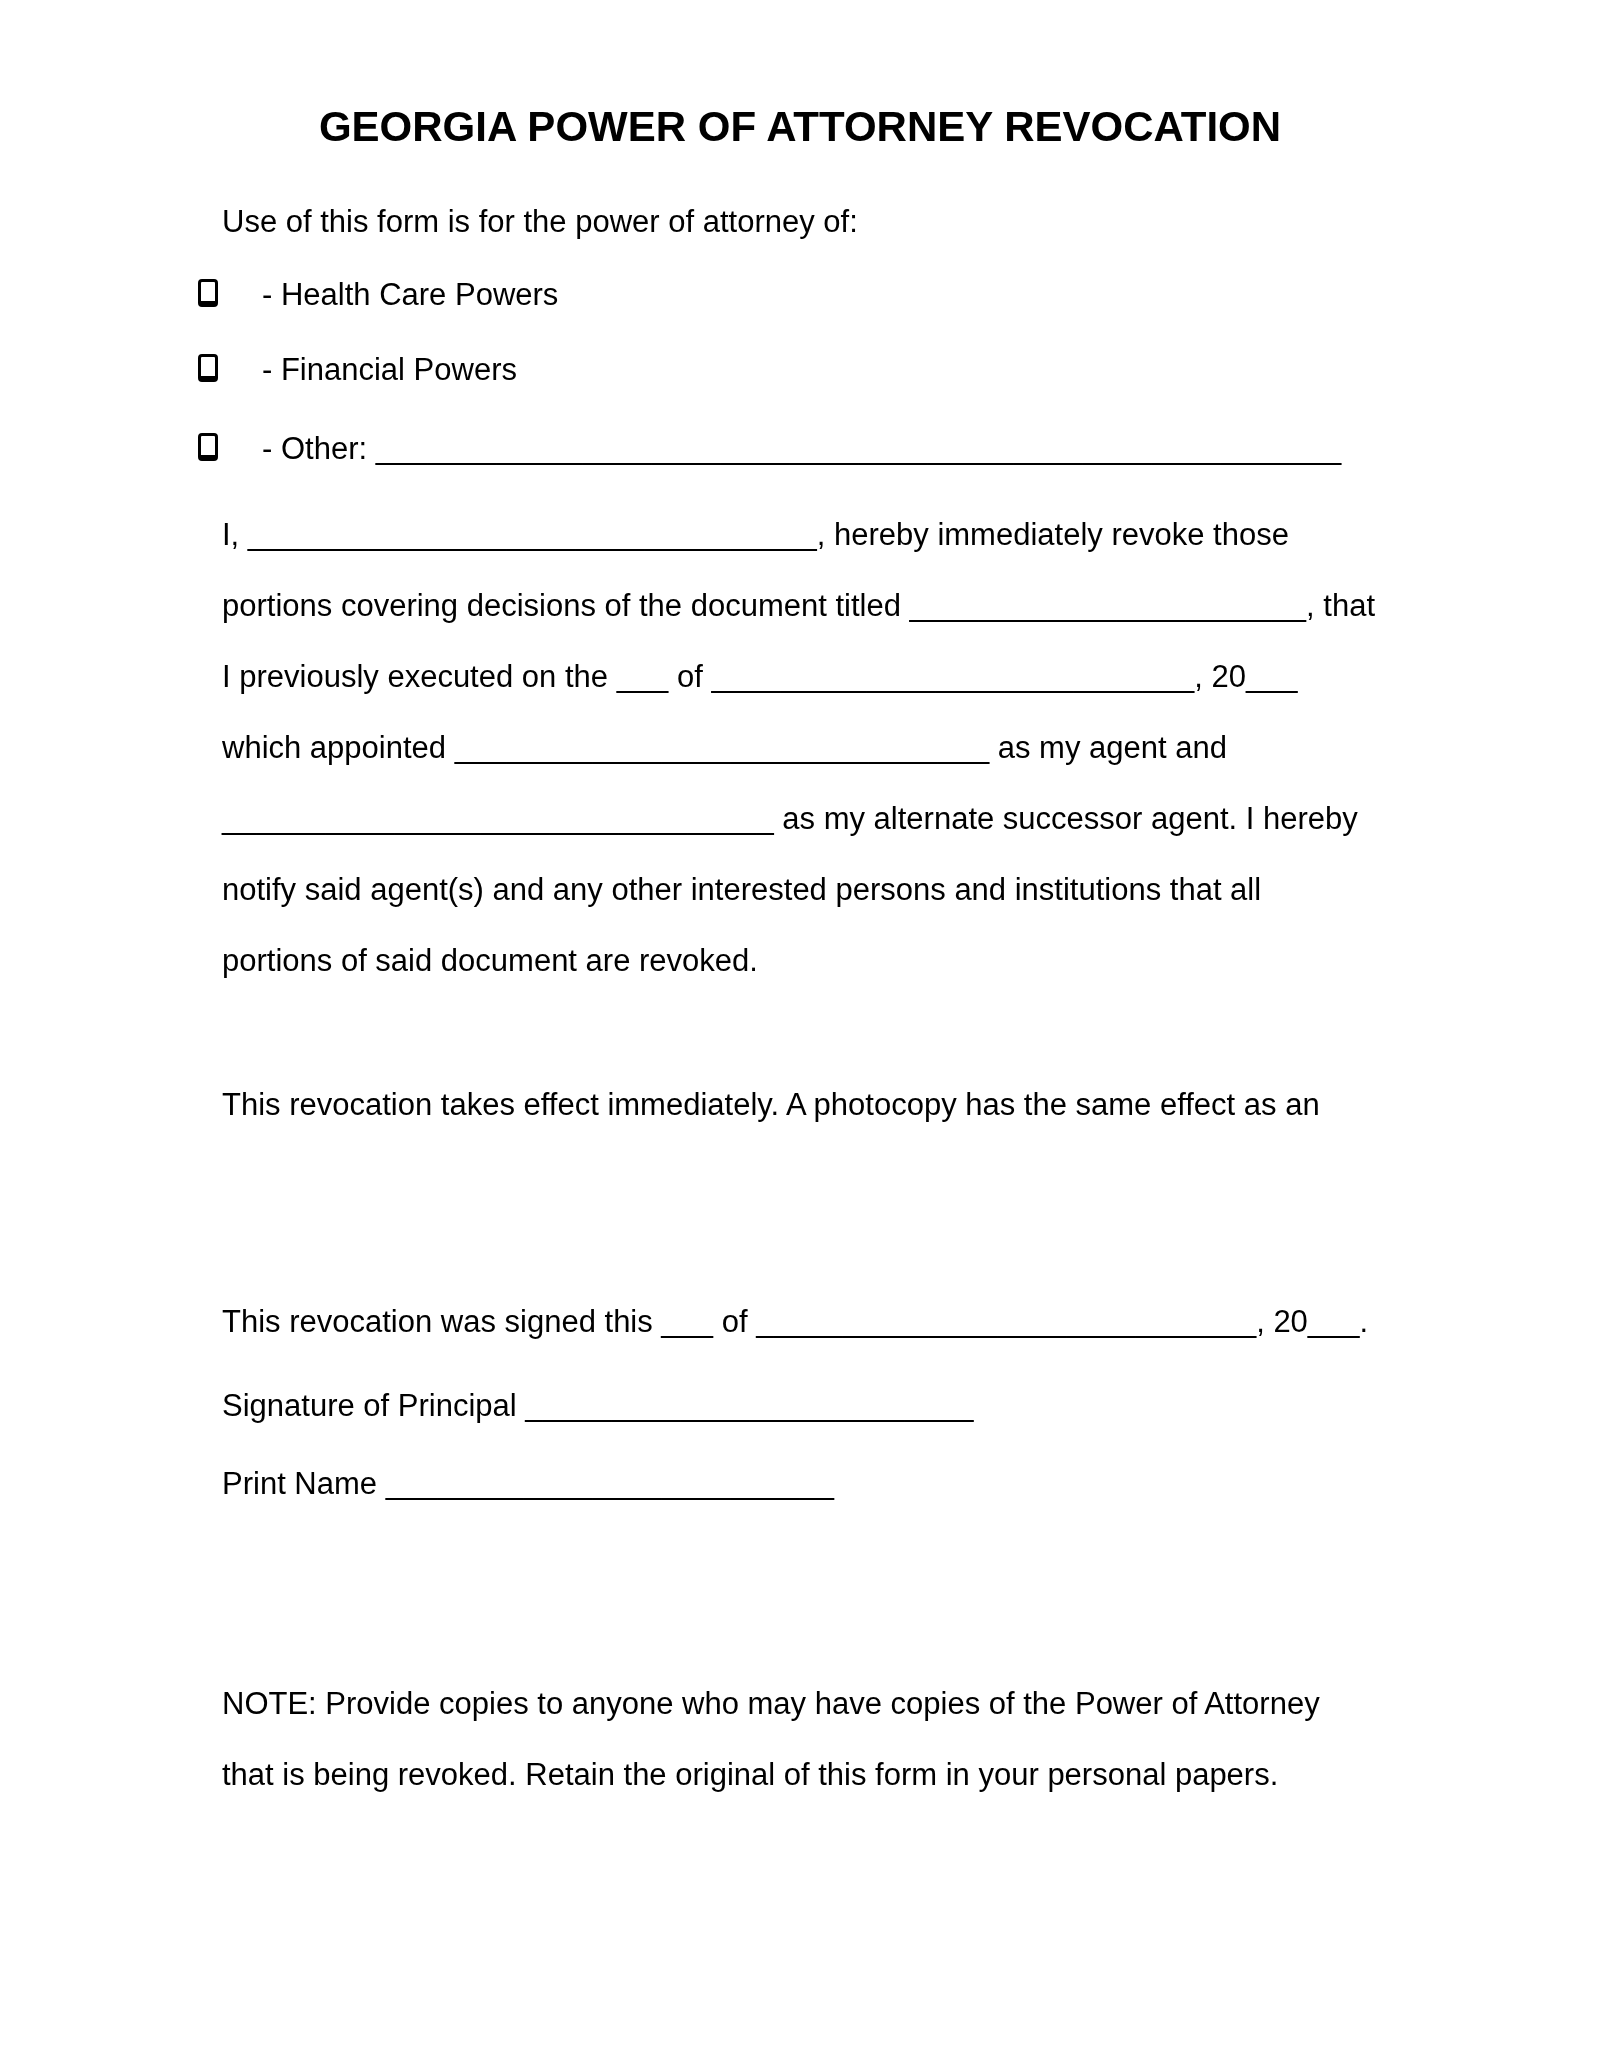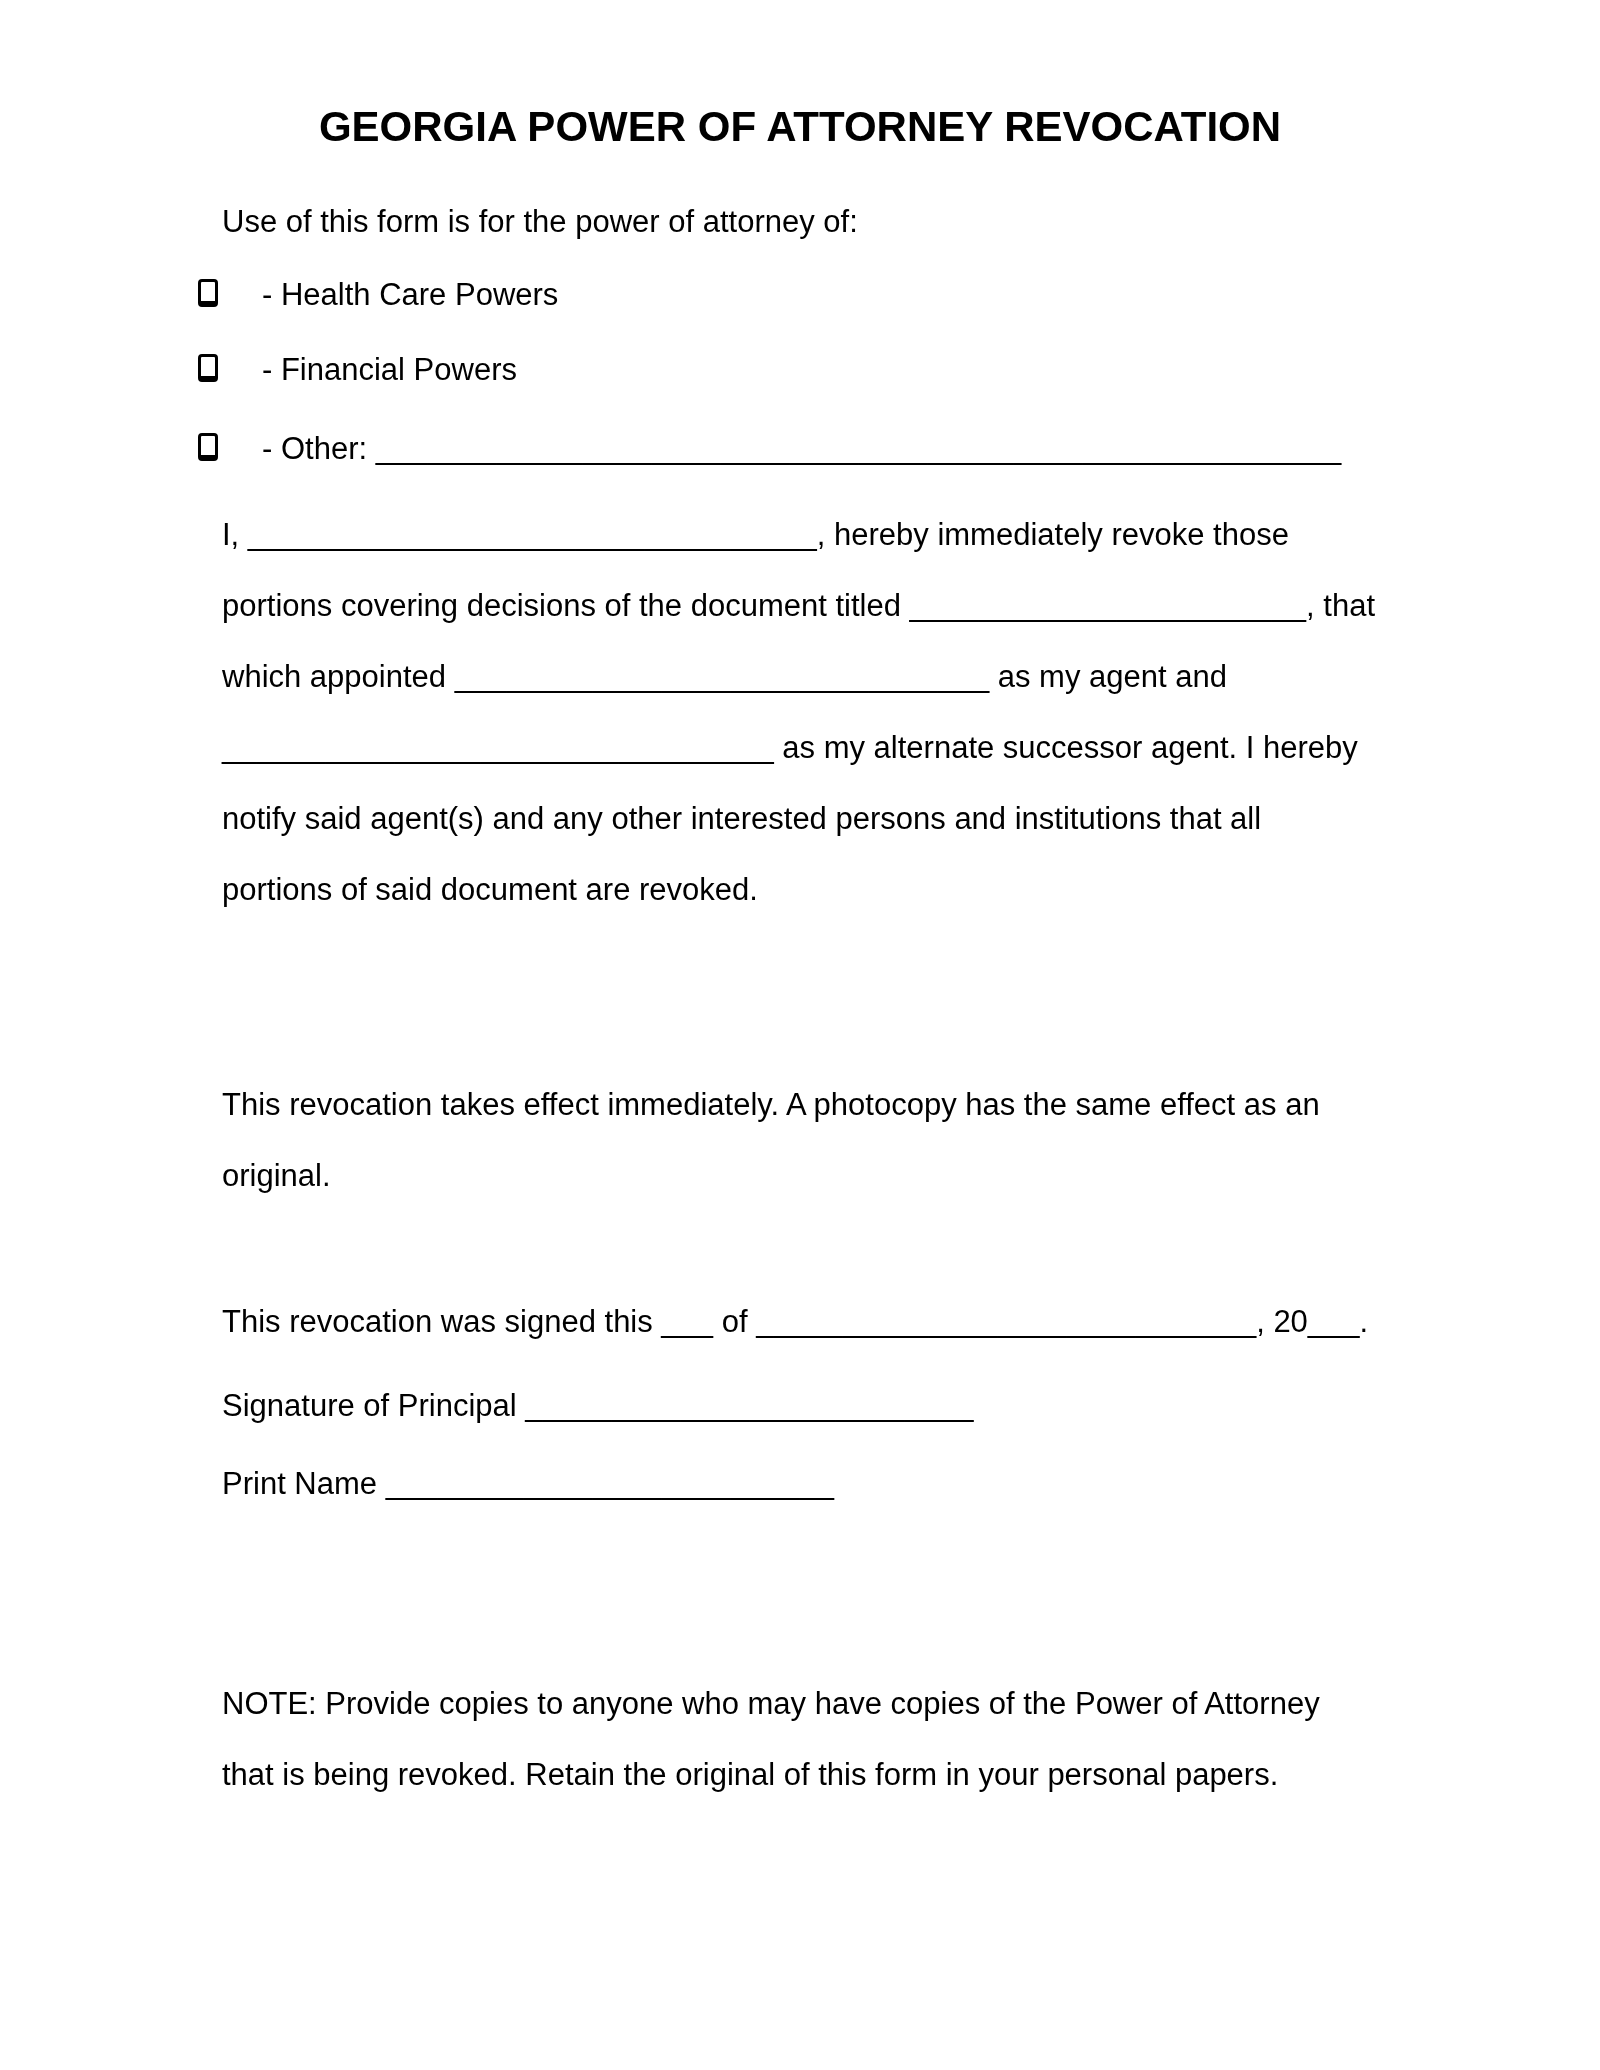--- a/index.html
+++ b/index.html
@@ -110,29 +110,29 @@
   </div>
 
   <div class="cb-row" style="top:431px">
     <span class="cb"></span>
     <span class="cb-label">- Other: ________________________________________________________</span>
   </div>
 
   <div class="para" style="top:499px">
     <div class="ln">I, _________________________________, hereby immediately revoke those</div>
     <div class="ln">portions covering decisions of the document titled _______________________, that</div>
+    <div class="ln">I previously executed on the ___ of ____________________________, 20___</div>
     <div class="ln">which appointed _______________________________ as my agent and</div>
     <div class="ln">________________________________ as my alternate successor agent. I hereby</div>
     <div class="ln">notify said agent(s) and any other interested persons and institutions that all</div>
     <div class="ln">portions of said document are revoked.</div>
   </div>
 
   <div class="para" style="top:1069px">
     <div class="ln">This revocation takes effect immediately. A photocopy has the same effect as an</div>
-    <div class="ln">original.</div>
   </div>
 
   <div class="line" style="top:1304px">This revocation was signed this ___ of _____________________________, 20___.</div>
   <div class="line" style="top:1388px">Signature of Principal __________________________</div>
   <div class="line" style="top:1466px">Print Name __________________________</div>
 
   <div class="para" style="top:1668px">
     <div class="ln">NOTE: Provide copies to anyone who may have copies of the Power of Attorney</div>
     <div class="ln">that is being revoked. Retain the original of this form in your personal papers.</div>
   </div>

